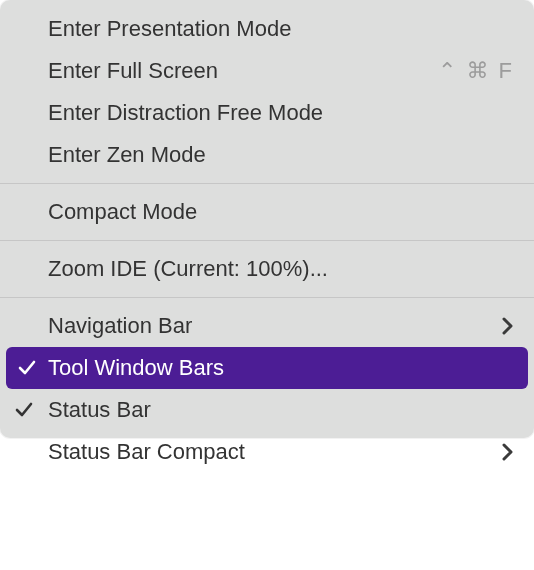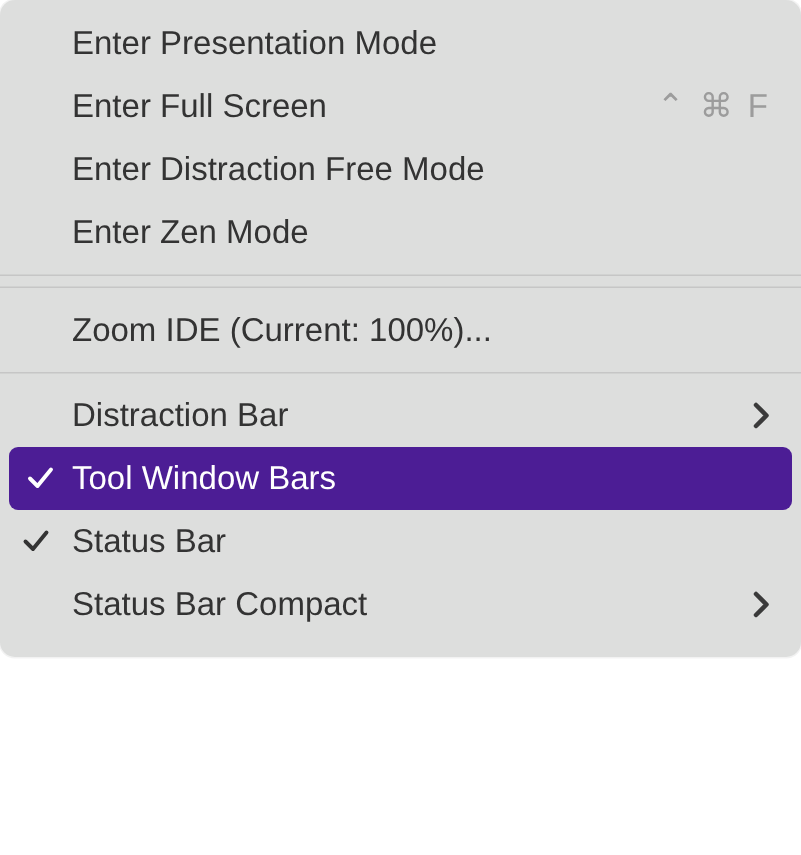--- a/index.html
+++ b/index.html
@@ -84,36 +84,42 @@
       <span class="labelcol">Enter Distraction Free Mode</span>
     </div>
     <div class="item">
       <span class="checkcol"></span>
       <span class="labelcol">Enter Zen Mode</span>
     </div>
   </div>
 
   <div class="sep"></div>
 
+  <div class="group">
+    <div class="item">
+      <span class="checkcol"></span>
+      <span class="labelcol">Compact Mode</span>
+    </div>
+  </div>
 
   <div class="sep"></div>
 
   <div class="group">
     <div class="item">
       <span class="checkcol"></span>
       <span class="labelcol">Zoom IDE (Current: 100%)...</span>
     </div>
   </div>
 
   <div class="sep"></div>
 
   <div class="group">
     <div class="item">
       <span class="checkcol"></span>
-      <span class="labelcol">Distraction Bar</span>
+      <span class="labelcol">Navigation Bar</span>
       <span class="arrow">
         <svg width="12" height="18" viewBox="0 0 12 18">
             <path d="M2 2 L9 9 L2 16" fill="none" stroke="#3a3a3a" stroke-width="3" stroke-linecap="round" stroke-linejoin="round"></path>
           </svg>
       </span>
     </div>
     <div class="item highlight">
       <span class="checkcol">
         <svg width="18" height="18" viewBox="0 0 18 18">
             <path d="M2 9 L7 14 L16 3" fill="none" stroke="#fff" stroke-width="2.6" stroke-linecap="round" stroke-linejoin="round"></path>

